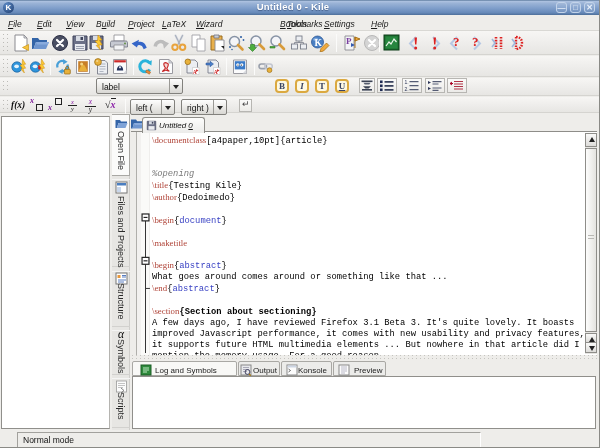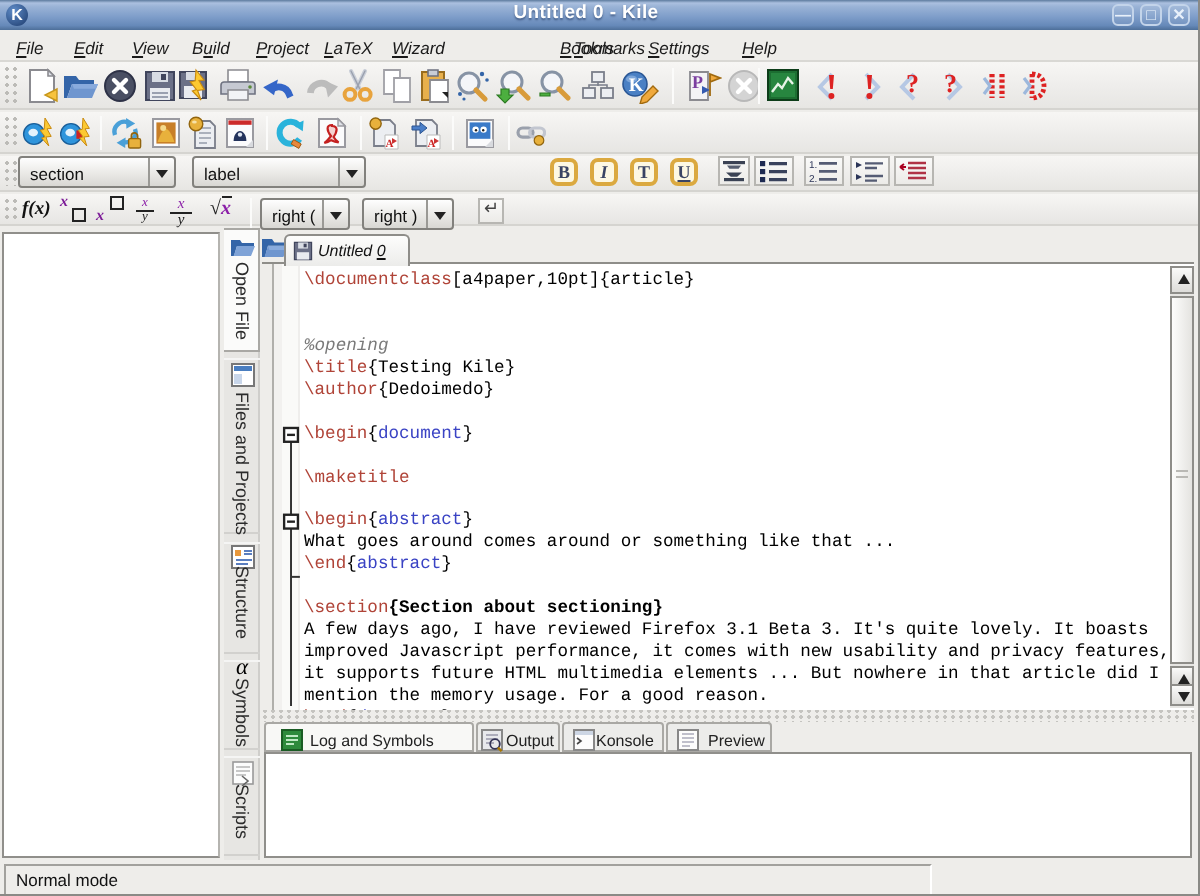--- a/index.html
+++ b/index.html
@@ -45,21 +45,21 @@
 .vticon{position:absolute;left:2.5px;width:13px;height:13px;}
 
 #etabbar{position:absolute;left:131px;top:116px;width:469px;height:16px;background:#eeedea;}
 #etab{position:absolute;left:142px;top:117px;width:63px;height:15.5px;z-index:2;border:1px solid #8e8d89;border-bottom:none;border-radius:3px 3px 0 0;background:linear-gradient(180deg,#fdfdfc,#ececea);font-style:italic;}
 #etab .tt{position:absolute;left:16px;top:3px;font-size:8px;color:#111;}
 #etabline{position:absolute;left:131px;top:131px;width:466px;height:1px;background:#8e8d89;}
 #editor{position:absolute;left:136px;top:132px;width:461px;height:223px;background:#fff;border-left:1px solid #b0afab;overflow:hidden;}
 #iconborder{position:absolute;left:0;top:0;width:4px;height:223px;background:#f2f1ef;}
 #foldmargin{position:absolute;left:4px;top:0;width:9px;height:223px;background:#fafaf8;border-right:1px solid #efeeec;}
 #code{position:absolute;left:15px;top:3.4px;font-family:"Liberation Mono",monospace;font-size:8.8px;line-height:10.9px;white-space:pre;color:#000;}
-.kw{color:#b04438;}
+.kw{color:#b04438;font-family:Liberation Serif, serif;}
 .env{color:#3a43c4;}
 .cmt{color:#7a7a7a;font-style:italic;}
 .bld{font-weight:bold;}
 
 #vscroll{position:absolute;left:448px;top:1px;width:12px;height:221px;background:#e6e5e2;}
 .sbtn{position:absolute;left:0;width:12px;height:14px;background:linear-gradient(180deg,#fafaf9,#dddcd9);border:1px solid #8e8d89;}
 .sbtn:after{content:"";position:absolute;left:2.5px;border-left:3px solid transparent;border-right:3px solid transparent;}
 .sbtn.up:after{top:3px;border-bottom:5px solid #222;}
 .sbtn.dn:after{top:3px;border-top:5px solid #222;}
 #sthumb{position:absolute;left:0;top:15px;width:12px;height:184px;border:1px solid #8e8d89;background:linear-gradient(90deg,#fdfdfc,#e4e3e0);}
@@ -67,21 +67,21 @@
 
 #hsplit{position:absolute;left:131px;top:355px;width:466px;height:6px;background:#eeedea;background-image:radial-gradient(circle at 1.5px 1.5px,#c5c4c0 0.8px,transparent 1px);background-size:4px 3px;background-position:0 2px;}
 #btabs{position:absolute;left:131px;top:361px;width:469px;height:15px;background:#eeedea;font-size:8px;color:#222;}
 .btab{position:absolute;top:0px;height:15px;border:1px solid #a9a8a4;background:#ececea;border-radius:2px 2px 0 0;}
 .btab.sel{background:#f8f8f6;}
 .btab .bt{position:absolute;top:3.5px;white-space:nowrap;}
 .bticon{position:absolute;top:1.5px;}
 #bpanel{position:absolute;left:132px;top:376px;width:464px;height:53px;background:#fff;border:1px solid #908f8b;}
 
 #statusbar{position:absolute;left:0;top:430px;width:600px;height:18px;background:#eeedea;}
-.sbox{position:absolute;top:2px;height:17px;border:1px solid #a2a19d;border-bottom-color:#fff;border-right-color:#fff;background:#eeedea;font-size:8.5px;color:#111;}
+.sbox{position:absolute;top:2px;height:17px;border:1px solid #a2a19d;border-bottom-color:#fff;border-right-color:#fff;background:#eeedea;font-size:8.5px;color:#111;margin-left:15px;}
 </style></head><body>
 <div id="win">
   <div id="titlebar">
     <div id="kicon">K</div>
     <div id="titletext">Untitled 0 - Kile</div>
     <div class="wbtn" style="left:556px;">
         <span>—</span>
       </div>
     <div class="wbtn" style="left:570px;">
         <span>□</span>
@@ -316,24 +316,20 @@
       </svg>
     <div class="vsep" style="left:254px;top:2px;height:17px;"></div>
     <svg class="icon" style="left:258px;top:2px;" width="15" height="17" viewBox="0 0 15 17">
         <rect x="1" y="6" width="7.5" height="4.6" rx="2.3" fill="none" stroke="#9aa0ac" stroke-width="1.6"></rect>
         <rect x="6.8" y="6" width="7.5" height="4.6" rx="2.3" fill="none" stroke="#c2c6d0" stroke-width="1.6"></rect>
         <circle cx="11.5" cy="12.2" r="2.4" fill="#e8b13c" stroke="#92650e" stroke-width="0.6"></circle>
       </svg>
   </div>
   <div class="tbrow" id="tb3">
       <div class="handle"></div>
-    <div class="combo" style="left:9px;width:79px;">
-        <span class="ct">section</span>
-        <span class="ca"></span>
-      </div>
     <div class="combo" style="left:96px;width:87px;">
         <span class="ct">label</span>
         <span class="ca"></span>
       </div>
     <div class="bitu" style="left:275px;">B</div>
     <div class="bitu" style="left:295px;font-style:italic;">I</div>
     <div class="bitu" style="left:315px;">T</div>
     <div class="bitu" style="left:335px;text-decoration:underline;">U</div>
     <div class="lbtn" style="left:359px;width:16px;">
         <svg width="14" height="13" viewBox="0 0 14 13" style="position:absolute;left:0px;top:0px;">
@@ -381,21 +377,21 @@
       </div>
     <div class="mico" style="left:48px;top:0px;">
         <span class="mbox" style="left:7px;top:1px;"></span>
         <span class="px" style="position:absolute;left:0px;top:6px;font-size:8px;">x</span>
       </div>
     <div class="mico" style="left:68px;top:1px;font-family:'Liberation Serif',serif;font-style:italic;font-size:6.5px;color:#222;text-align:center;width:9px;"><span style="color:#8b1fa8;">x</span><div style="border-top:1px solid #222;line-height:5px;">y</div></div>
     <div class="mico" style="left:85px;top:0px;font-family:'Liberation Serif',serif;font-style:italic;font-size:7.5px;color:#222;text-align:center;width:11px;"><span style="color:#8b1fa8;">x</span><div style="border-top:1px solid #222;line-height:6px;">y</div></div>
     <div class="mico" style="left:105px;top:2px;font-family:'Liberation Serif',serif;font-size:10px;color:#222;">√<span style="border-top:1.2px solid #222;font-style:italic;color:#8b1fa8;font-weight:bold;">x</span></div>
     <div class="vsep" style="left:125px;top:2px;height:15px;"></div>
     <div class="combo" style="left:130px;top:1.5px;width:45px;">
-        <span class="ct">right (</span>
+        <span class="ct">left (</span>
         <span class="ca"></span>
       </div>
     <div class="combo" style="left:181px;top:1.5px;width:46px;">
         <span class="ct">right )</span>
         <span class="ca"></span>
       </div>
     <div class="lbtn" style="left:239px;top:2px;width:13px;height:13px;">
         <span style="position:absolute;left:2px;top:-1px;font-size:9px;color:#444;">↵</span>
       </div>
   </div>

